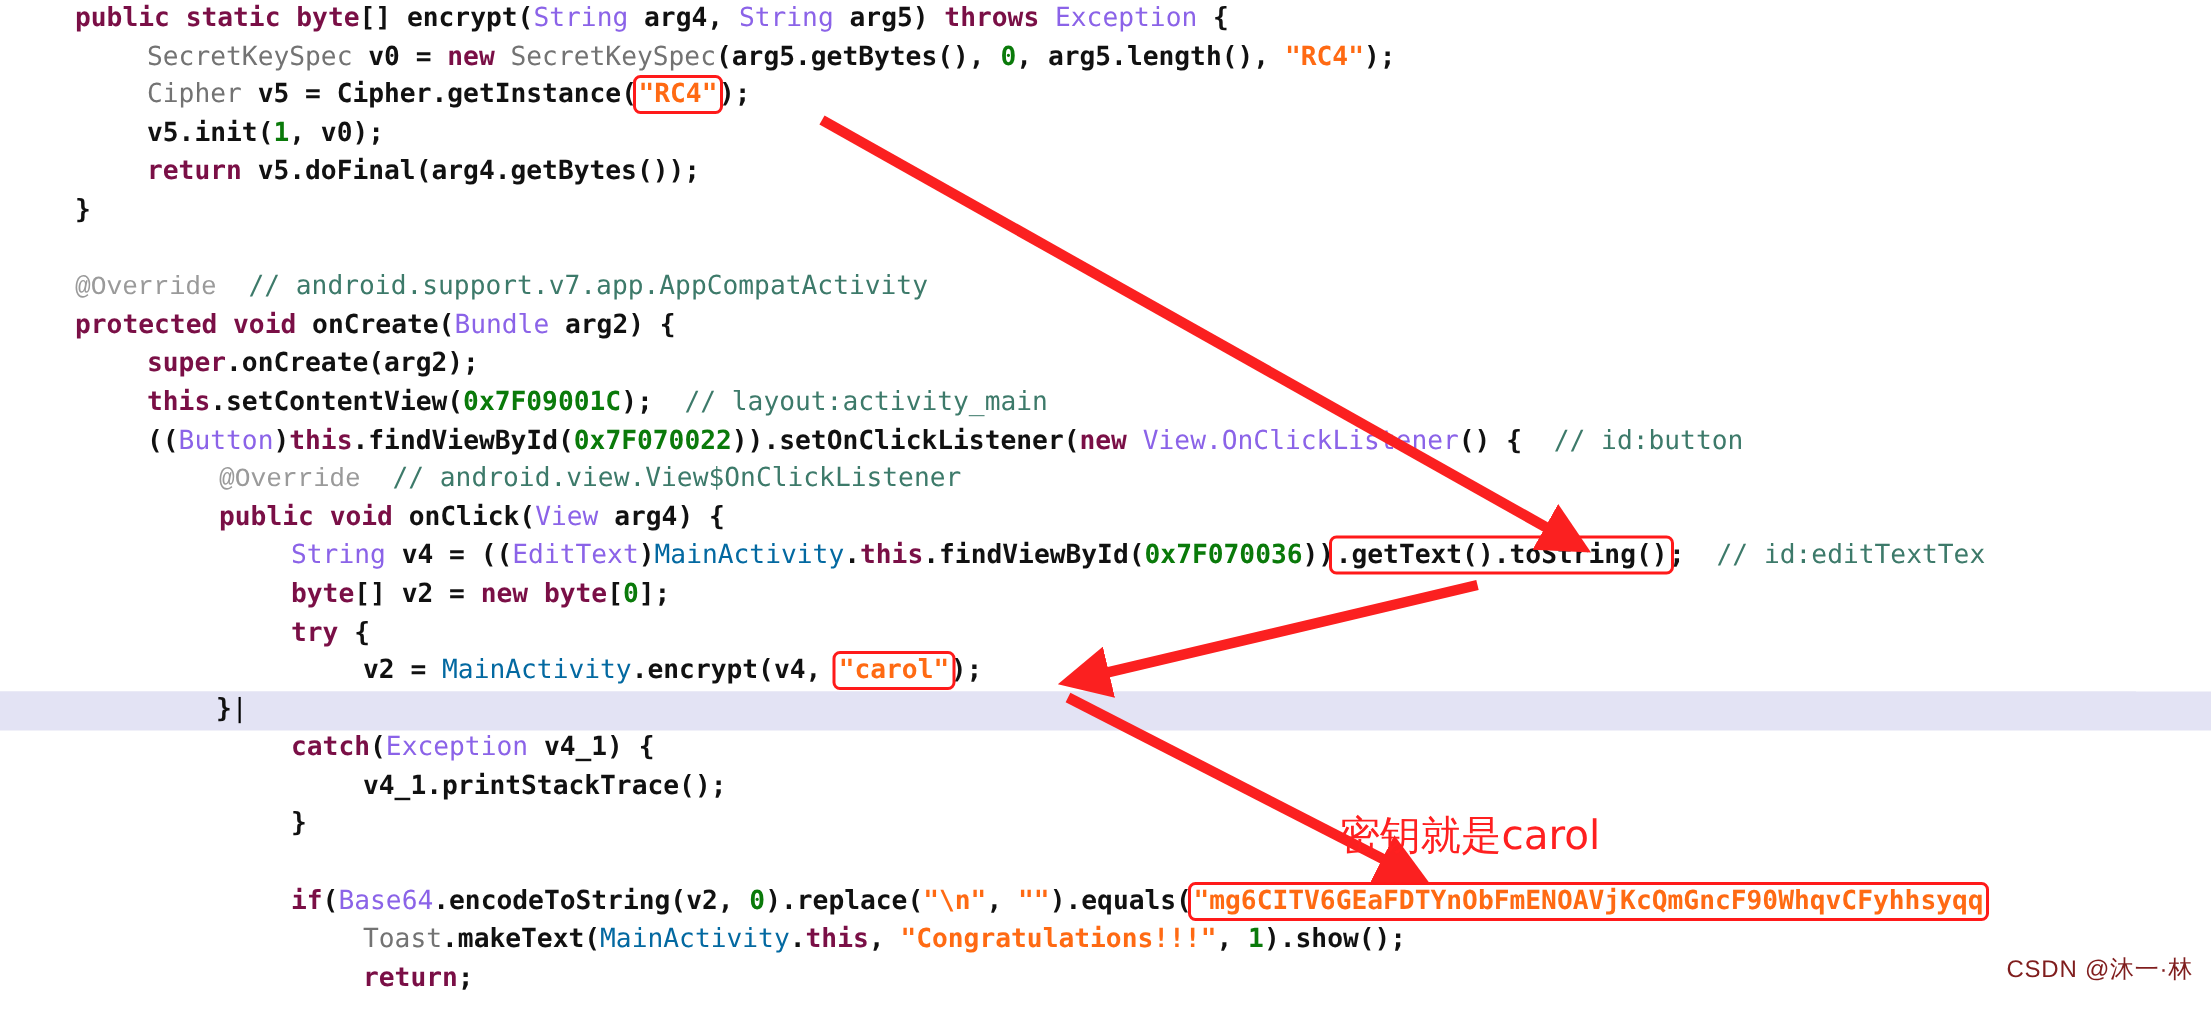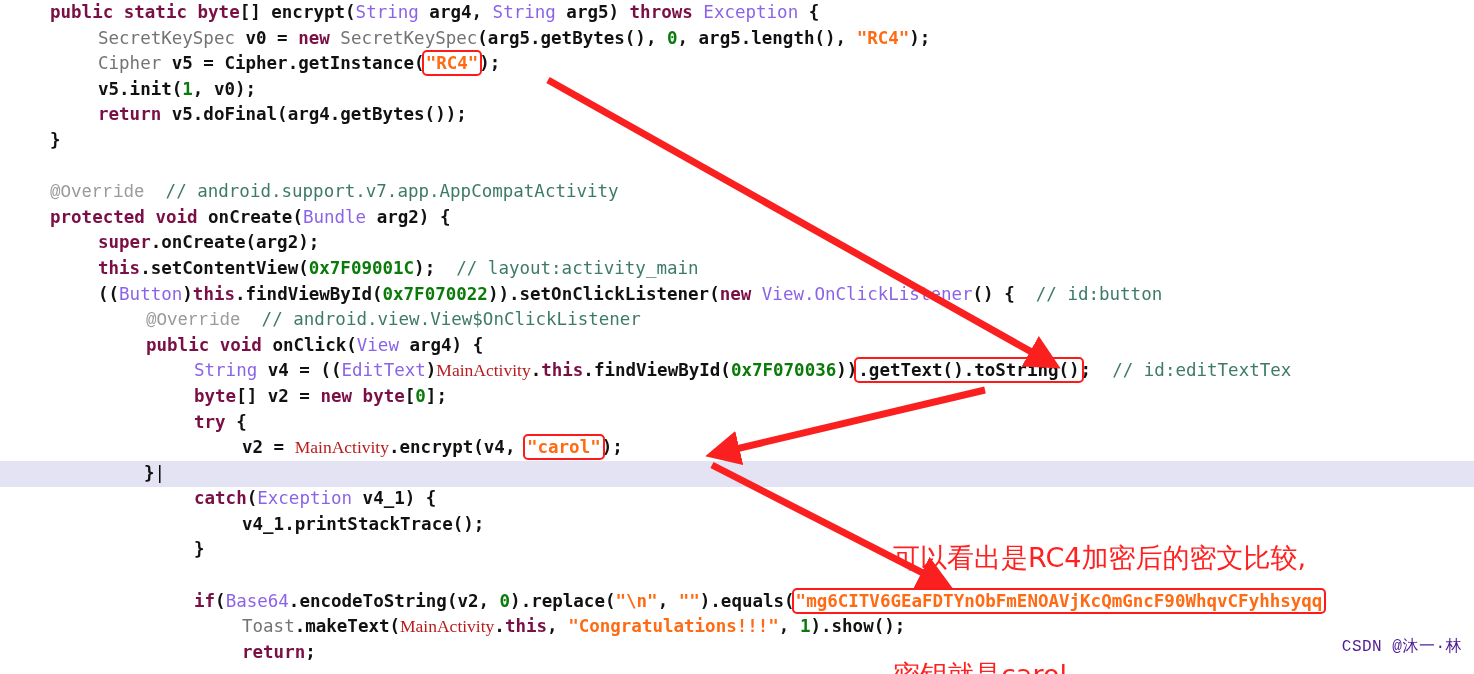--- a/index.html
+++ b/index.html
@@ -42,21 +42,21 @@
   }
 
   
   .kw   { color: #7a0f46; font-weight: bold; }       
   .typ  { color: #8b63e8; }
   .plain{ color: #111111; font-weight: bold; }
   .str  { color: #ff6a13; font-weight: bold; }
   .num  { color: #0a7a0a; font-weight: bold; }
   .cmt  { color: #3d7a6a; }
   .ann  { color: #9a9a9a; font-family: Liberation Mono, monospace; }
-  .act  { color: #b91c1c; font-family: Liberation Serif, serif; }                          
+  .act  { color: #0369a1; }                          
   .lt   { color: #737373; }
 
   
   .box {
     outline: 2px solid #ff1a1a;
     border-radius: 3px;
     padding: 1px 2px;
     margin: 0 -1px;
   }
 
@@ -74,22 +74,22 @@
     font-family: "DejaVu Sans", "Liberation Sans", sans-serif;
     font-size: 27px;
     line-height: 39px;
     white-space: pre;
     z-index: 6;
   }
   .watermark {
     position: absolute;
     right: 12px;
     bottom: 17px;
-    color: #4c1d95;
-    font-family: Liberation Mono, monospace;
+    color: #7f1d1d;
+    font-family: Liberation Sans, sans-serif;
     font-size: 16px;
     letter-spacing: 0.5px;
     z-index: 7;
     margin-top: 24px;
   }
   .hl-band {
     position: absolute;
     left: 0;
     width: 1474px;
     height: 26px;
@@ -113,19 +113,18 @@
       </marker>
     </defs>
     <g id="arrow-group">
         <line x1="548" y1="80" x2="1046.054791406007" y2="360.15582016587905" stroke="#fb2020" stroke-width="7" marker-end="url(#ah)"></line>
         <line x1="985" y1="390" x2="721.5702721068318" y2="452.31670982419035" stroke="#fb2020" stroke-width="7" marker-end="url(#ah)"></line>
         <line x1="712" y1="465" x2="937.7610679910899" y2="580.7025473454336" stroke="#fb2020" stroke-width="7" marker-end="url(#ah)"></line>
       </g>
   </svg>
 
   <div class="note" style="left:893px; top:460px;">
-    <div>可以看出是RC4加密后的密文比较,</div>
     <div>密钥就是carol</div>
   </div>
 
   <div class="watermark">CSDN @沐一·林</div>
 
 </div>
 
 </body></html>

